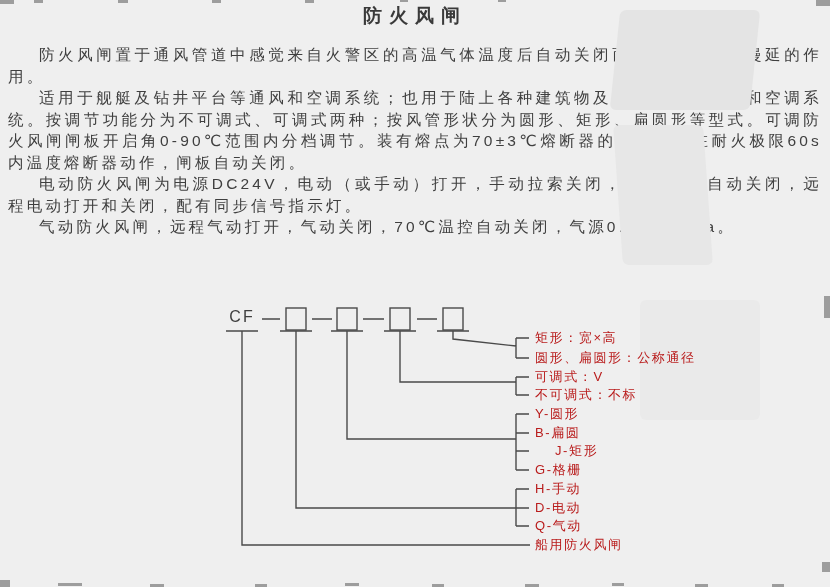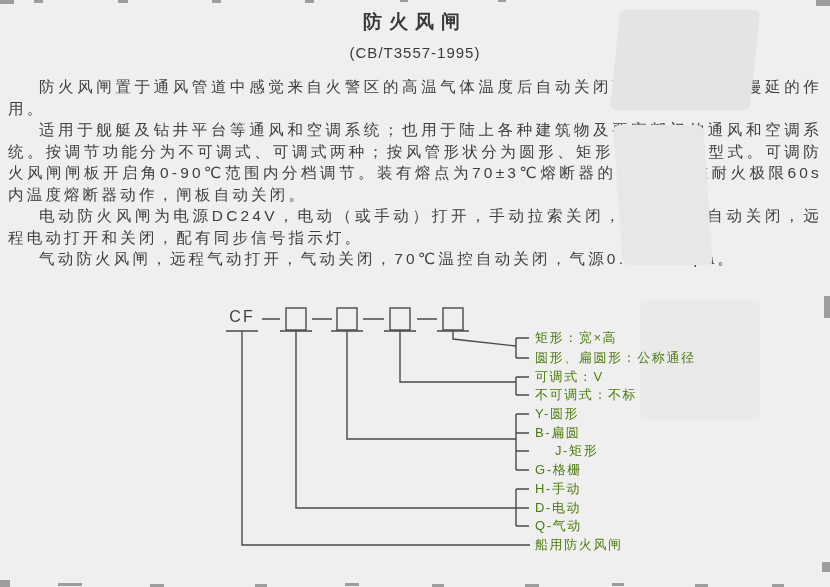--- a/index.html
+++ b/index.html
@@ -12,21 +12,21 @@
     color:#3d3d3d;
   }
   
   .blob{position:absolute;background:#e4e4e4;border-radius:6px;}
   .blob.b1{left:615px;top:10px;width:140px;height:100px;transform:skewX(-6deg);}
   .blob.b2{left:618px;top:125px;width:90px;height:140px;transform:skewX(4deg);background:#e7e7e7;}
   .blob.b3{left:640px;top:300px;width:120px;height:120px;background:#eaeaea;}
   .artifact{position:absolute;background:#5a5a5a;opacity:.55;}
   
   .title{
-    margin:0;padding-top:9px;
+    margin:0;padding-top:3px;
     text-align:center;
     font-size:19px;font-weight:bold;
     letter-spacing:7px;color:#3a3a3a;
   }
   .subtitle{
     margin-top:9px;
     text-align:center;
     font-size:15px;letter-spacing:1px;color:#3a3a3a;
   }
   
@@ -43,21 +43,21 @@
   .bodytext p.gap{margin-top:21px;}
   
   .diagram{position:absolute;left:0;top:302px;width:830px;height:272px;}
   .diagram svg{position:absolute;left:0;top:0;}
   .cf{
     position:absolute;left:224px;top:6px;width:36px;
     text-align:center;font-size:16px;letter-spacing:2px;color:#3f3f3f;
   }
   .dlabel{
     position:absolute;left:535px;height:18px;line-height:18px;
-    font-size:13px;letter-spacing:1.6px;color:#4d7c0f;white-space:nowrap;
+    font-size:13px;letter-spacing:1.6px;color:#b91c1c;white-space:nowrap;
   }
   .dlabel.l0{top:27px;}  .dlabel.l1{top:47px;}
   .dlabel.l2{top:66px;}  .dlabel.l3{top:84px;}
   .dlabel.l4{top:103px;} .dlabel.l5{top:122px;text-align:center;}
   .dlabel.l6{top:140px;margin-left:20px;} .dlabel.l7{top:159px;}
   .dlabel.l8{top:178px;} .dlabel.l9{top:197px;}
   .dlabel.l10{top:215px;}.dlabel.l11{top:234px;}
 </style>
 </head>
 <body>
@@ -82,21 +82,20 @@
   <div class="artifact" style="left:255px;top:584px;width:12px;height:3px;"></div>
   <div class="artifact" style="left:345px;top:583px;width:14px;height:3px;"></div>
   <div class="artifact" style="left:432px;top:584px;width:12px;height:3px;"></div>
   <div class="artifact" style="left:525px;top:584px;width:14px;height:3px;"></div>
   <div class="artifact" style="left:612px;top:583px;width:12px;height:3px;"></div>
   <div class="artifact" style="left:695px;top:584px;width:13px;height:3px;"></div>
   <div class="artifact" style="left:772px;top:584px;width:12px;height:3px;"></div>
   <div class="artifact" style="left:822px;top:562px;width:8px;height:10px;"></div>
 
   <h1 class="title">防火风闸</h1>
-  <div class="subtitle">(CB/T3557-1995)</div>
 
   <div class="bodytext">
     <p>防火风闸置于通风管道中感觉来自火警区的高温气体温度后自动关闭而达到防止火警漫延的作用。</p>
     <p>适用于舰艇及钻井平台等通风和空调系统；也用于陆上各种建筑物及要害部门的通风和空调系统。按调节功能分为不可调式、可调式两种；按风管形状分为圆形、矩形、扁圆形等型式。可调防火风闸闸板开启角0-90℃范围内分档调节。装有熔点为70±3℃熔断器的防火风阀在耐火极限60s内温度熔断器动作，闸板自动关闭。</p>
     <p>电动防火风闸为电源DC24V，电动（或手动）打开，手动拉索关闭，70℃温控自动关闭，远程电动打开和关闭，配有同步信号指示灯。</p>
     <p>气动防火风闸，远程气动打开，气动关闭，70℃温控自动关闭，气源0.5-0.8Mpa。</p>
   </div>
 
   <div class="diagram">
     <svg width="830" height="272" viewBox="0 0 830 272" fill="none" stroke="#4a4a4a" stroke-width="1.4">

